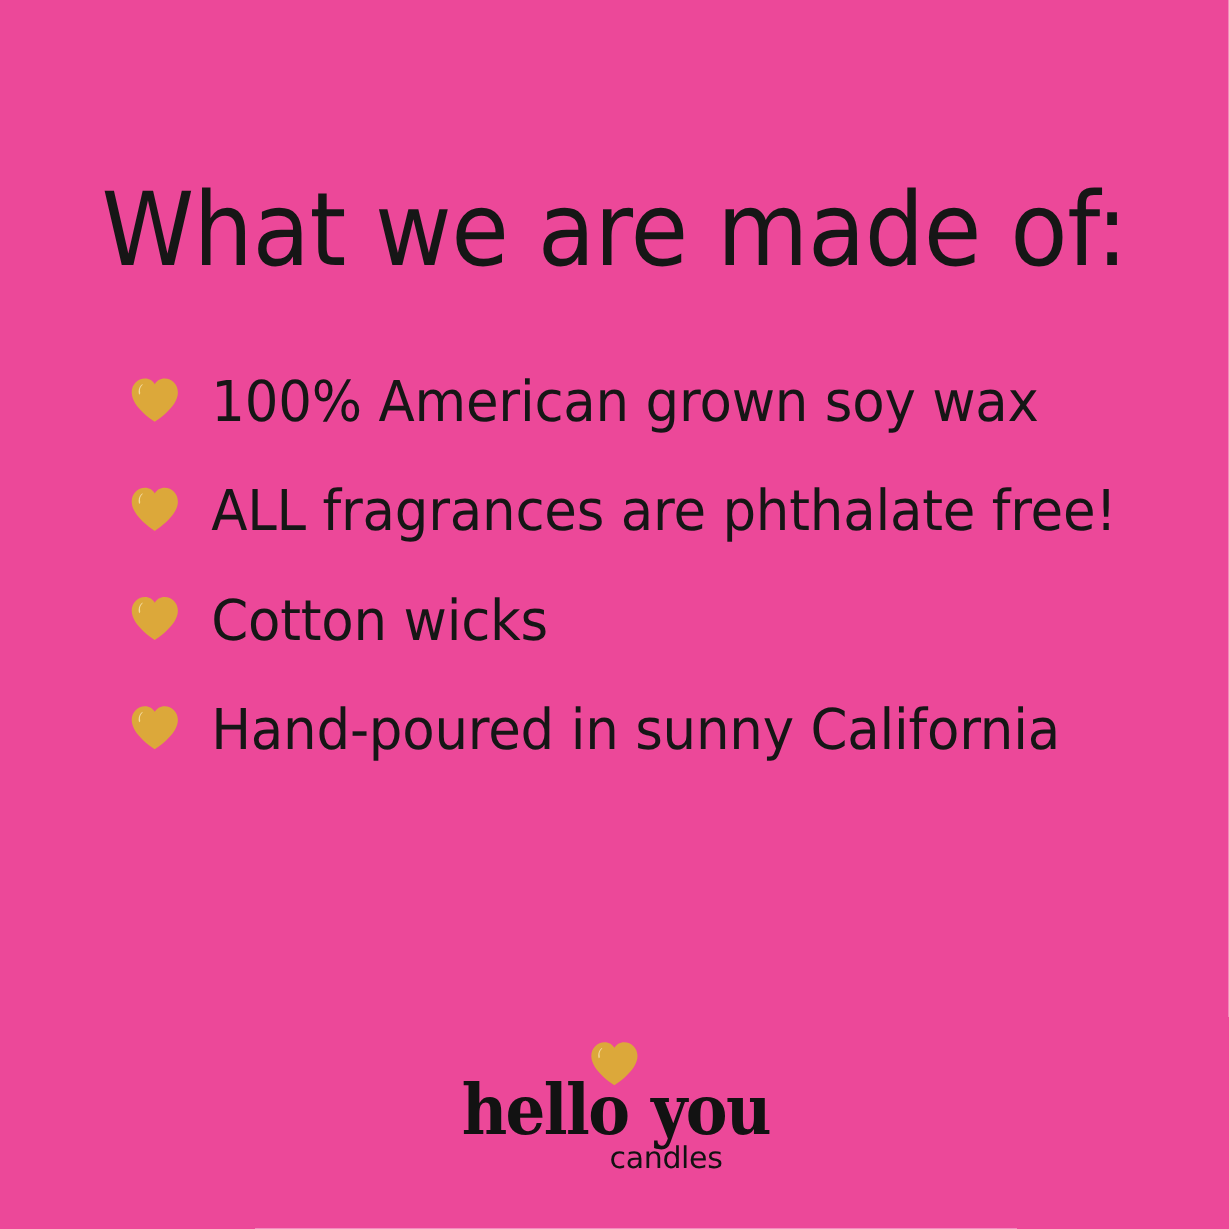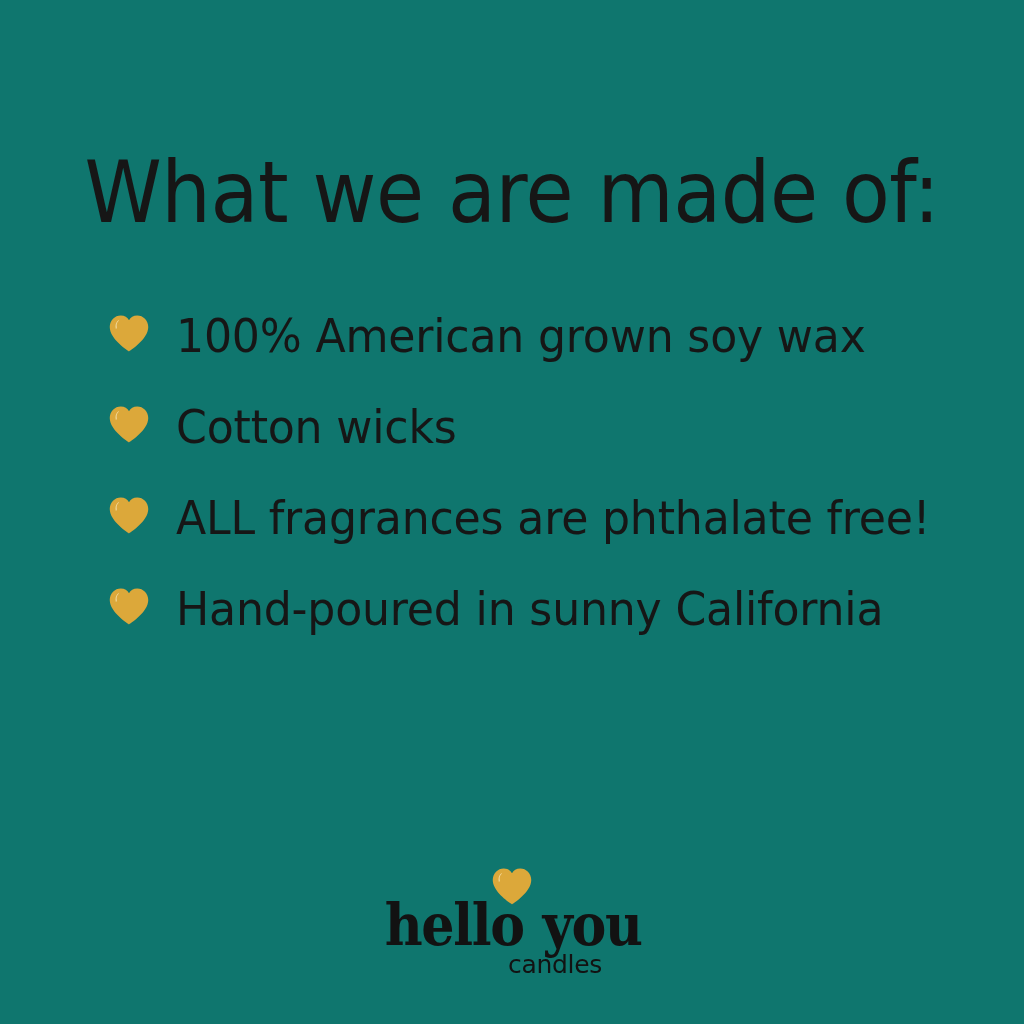--- a/index.html
+++ b/index.html
@@ -8,21 +8,21 @@
     padding: 0;
     background: #ffffff;
   }
   body {
     font-family: "Liberation Sans", sans-serif;
   }
   .canvas {
     position: relative;
     width: 1024px;
     height: 1024px;
-    background: #0f766e;
+    background: #ec4899;
     overflow: hidden;
     margin: 0 auto;
   }
 
   
   .headline {
     position: absolute;
     left: 0;
     top: 148px;
     width: 1024px;
@@ -152,31 +152,31 @@
       <span class="feature-text">100% American grown soy wax</span>
     </li>
 
     <li class="feature-item">
       <span class="bullet-heart">
         <svg viewBox="0 0 48 44" width="42" height="42" aria-hidden="true">
           <path d="M24 43C24 43 2 29.5 2 15.2 2 7.6 7.8 2 14.6 2 19 2 22.3 4.3 24 7.4 25.7 4.3 29 2 33.4 2 40.2 2 46 7.6 46 15.2 46 29.5 24 43 24 43Z" fill="#DCA83A"></path>
           <path d="M12.2 7.2c-2.3 1.7-3.6 4.3-3.6 7.2 0 1.0.15 2.0.44 3.0.9-.5 1.2-1.4.95-2.6-.45-2.2.1-4.6 2.0-6.4.5-.5.55-1.0.21-1.2z" fill="#F3DBA0"></path>
         </svg>
       </span>
+      <span class="feature-text">ALL fragrances are phthalate free!</span>
+    </li>
+
+    <li class="feature-item">
+      <span class="bullet-heart">
+        <svg viewBox="0 0 48 44" width="42" height="42" aria-hidden="true">
+          <path d="M24 43C24 43 2 29.5 2 15.2 2 7.6 7.8 2 14.6 2 19 2 22.3 4.3 24 7.4 25.7 4.3 29 2 33.4 2 40.2 2 46 7.6 46 15.2 46 29.5 24 43 24 43Z" fill="#DCA83A"></path>
+          <path d="M12.2 7.2c-2.3 1.7-3.6 4.3-3.6 7.2 0 1.0.15 2.0.44 3.0.9-.5 1.2-1.4.95-2.6-.45-2.2.1-4.6 2.0-6.4.5-.5.55-1.0.21-1.2z" fill="#F3DBA0"></path>
+        </svg>
+      </span>
       <span class="feature-text">Cotton wicks</span>
-    </li>
-
-    <li class="feature-item">
-      <span class="bullet-heart">
-        <svg viewBox="0 0 48 44" width="42" height="42" aria-hidden="true">
-          <path d="M24 43C24 43 2 29.5 2 15.2 2 7.6 7.8 2 14.6 2 19 2 22.3 4.3 24 7.4 25.7 4.3 29 2 33.4 2 40.2 2 46 7.6 46 15.2 46 29.5 24 43 24 43Z" fill="#DCA83A"></path>
-          <path d="M12.2 7.2c-2.3 1.7-3.6 4.3-3.6 7.2 0 1.0.15 2.0.44 3.0.9-.5 1.2-1.4.95-2.6-.45-2.2.1-4.6 2.0-6.4.5-.5.55-1.0.21-1.2z" fill="#F3DBA0"></path>
-        </svg>
-      </span>
-      <span class="feature-text">ALL fragrances are phthalate free!</span>
     </li>
 
 
     <li class="feature-item">
       <span class="bullet-heart">
         <svg viewBox="0 0 48 44" width="42" height="42" aria-hidden="true">
           <path d="M24 43C24 43 2 29.5 2 15.2 2 7.6 7.8 2 14.6 2 19 2 22.3 4.3 24 7.4 25.7 4.3 29 2 33.4 2 40.2 2 46 7.6 46 15.2 46 29.5 24 43 24 43Z" fill="#DCA83A"></path>
           <path d="M12.2 7.2c-2.3 1.7-3.6 4.3-3.6 7.2 0 1.0.15 2.0.44 3.0.9-.5 1.2-1.4.95-2.6-.45-2.2.1-4.6 2.0-6.4.5-.5.55-1.0.21-1.2z" fill="#F3DBA0"></path>
         </svg>
       </span>

